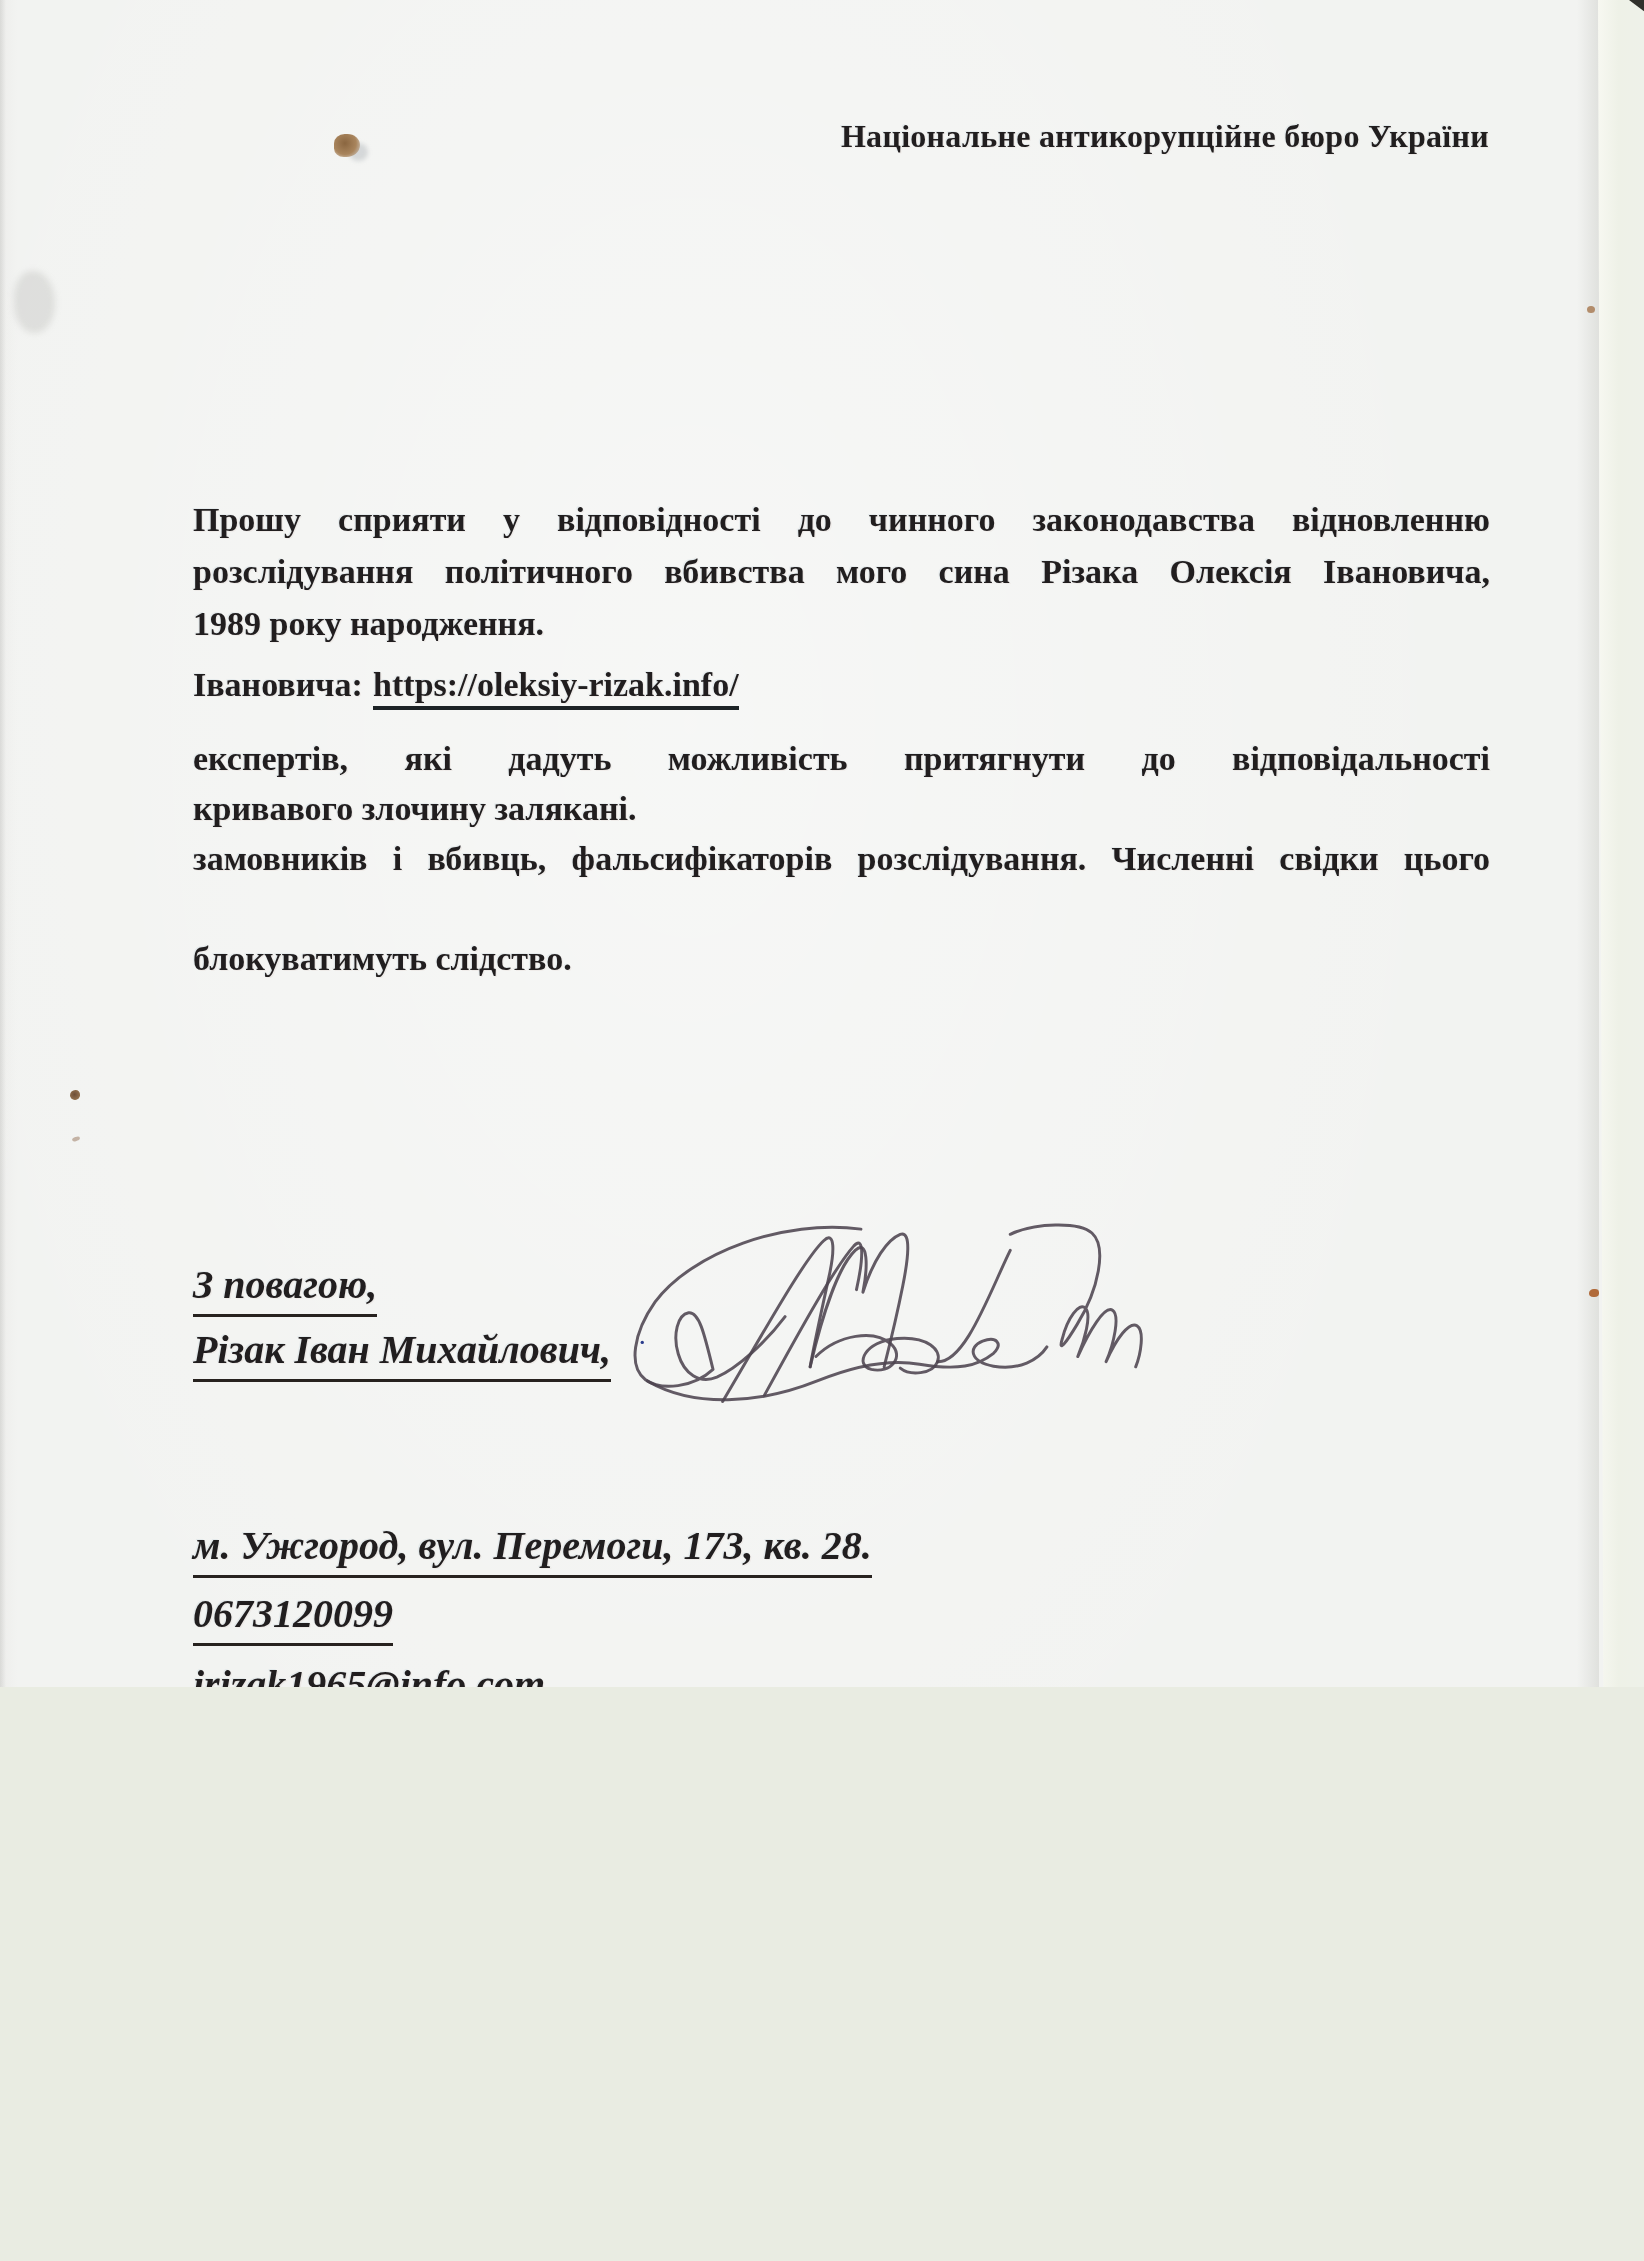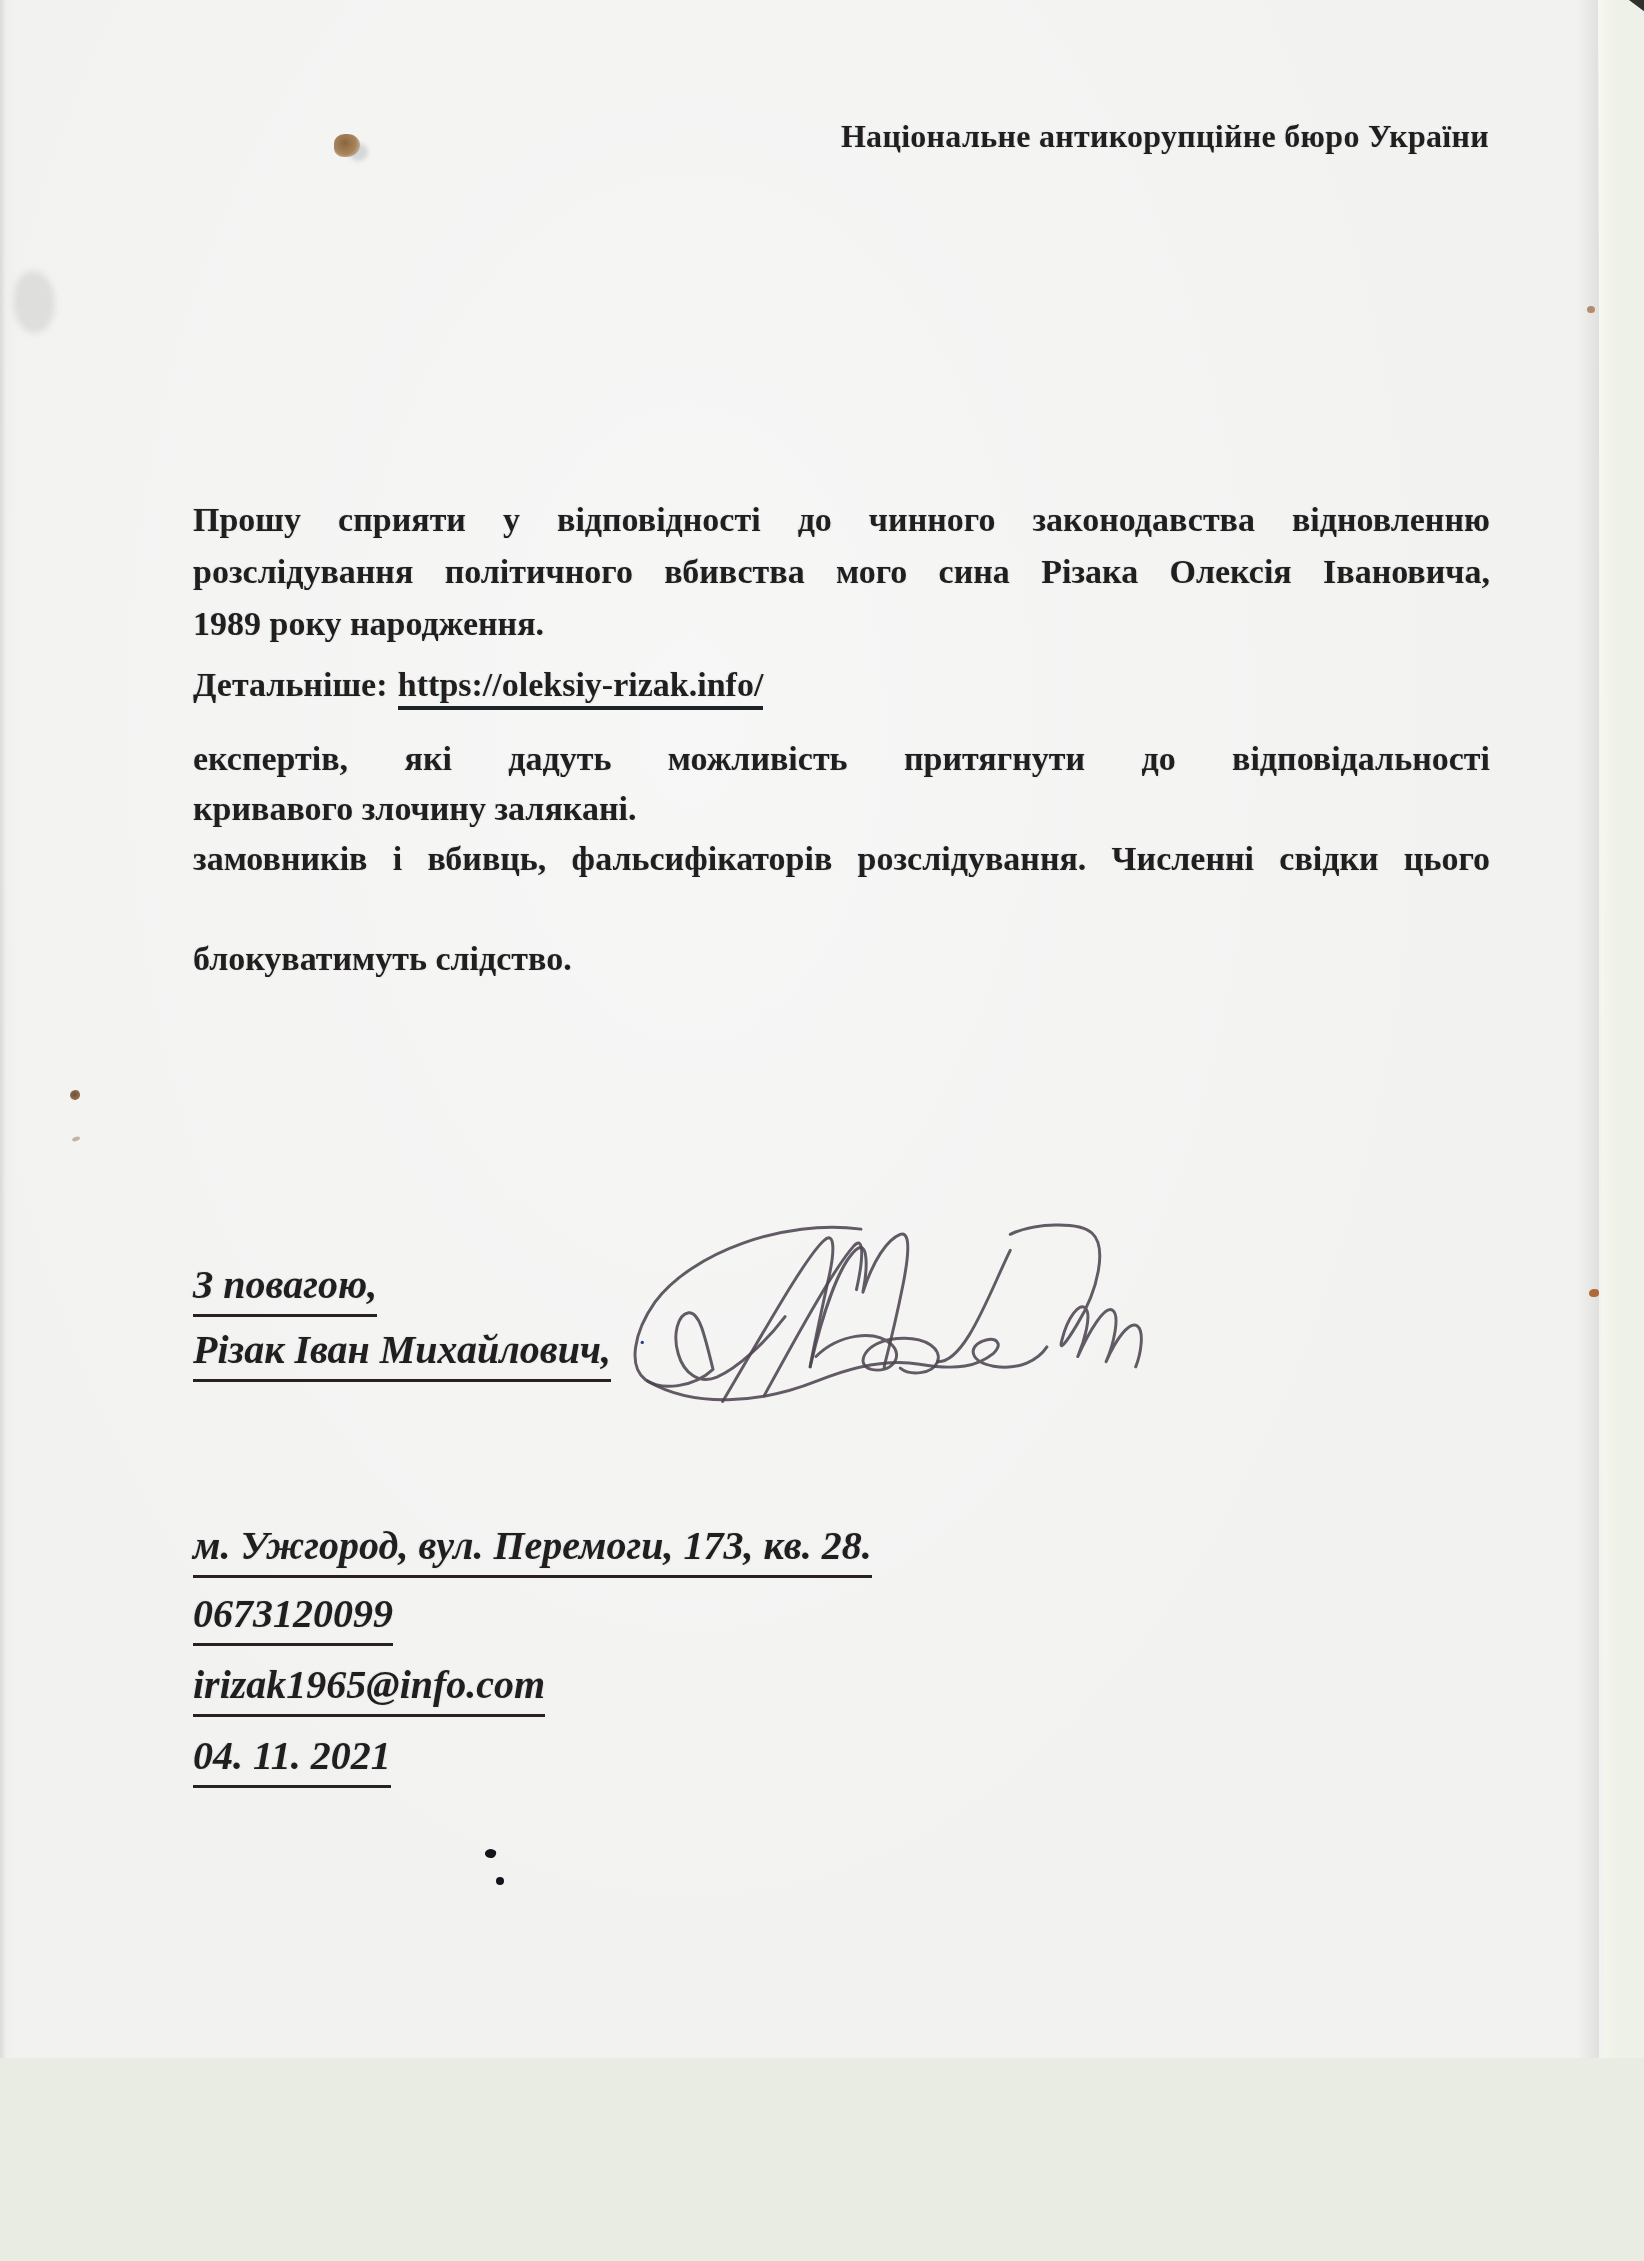--- a/index.html
+++ b/index.html
@@ -1,17 +1,17 @@
 <!DOCTYPE html>
 <html style="font-size:10.3px"><head>
 <meta charset="utf-8">
 <style>
   html,body{margin:0;padding:0;}
   body{width:1644px;height:2261px;background:#e9ece2;}
-  .scan{position:relative;width:1644px;height:2058px;overflow:hidden;
+  .scan{position:relative;width:1644px;height:1687px;overflow:hidden;
         font-family:"Liberation Serif", serif;background:#0ea5e9;}
 
   
   .strip-right{position:absolute;left:1598px;top:0;width:46px;height:2261px;
     background:linear-gradient(90deg,#f7f8f1 0%,#eef1e7 45%,#eef1e9 100%);}
   .strip-bottom{position:absolute;left:0;top:2248px;width:1644px;height:13px;
     background:linear-gradient(180deg,#eaede3,#f0f2ea);}
   .corner-dark{position:absolute;left:1629px;top:0;width:15.5px;height:11.6px;
     background:#30302c;clip-path:polygon(100% 0,100% 100%,0 0);}
 
@@ -104,21 +104,21 @@
   <div class="header ink" data-name="recipient-header">Національне антикорупційне бюро України</div>
 
   <div class="col lh80" style="top:494px" data-name="paragraph-request">
     <div class="bline" data-name="paragraph-request-line">Прошу сприяти у відповідності до чинного законодавства відновленню</div>
     <div class="bline" data-name="paragraph-request-line">розслідування політичного вбивства мого сина Різака Олексія Івановича,</div>
     <div class="bline last" data-name="paragraph-request-line">1989 року народження.</div>
   </div>
   <div class="col ink lh80" style="top:494px;pointer-events:none"></div>
 
   <div class="details ink" data-name="details-line">
-    <span data-name="details-label">Детальніше:</span><span class="url" data-name="details-url-link">https://oleksiy-rizak.info/</span>
+    <span data-name="details-label">Івановича:</span><span class="url" data-name="details-url-link">https://oleksiy-rizak.info/</span>
   </div>
 
   <div class="col lh78 ink" style="top:734px" data-name="paragraph-investigation">
     <div class="bline" data-name="paragraph-investigation-line">експертів, які дадуть можливість притягнути до відповідальності</div>
     <div class="bline last" data-name="paragraph-investigation-line">кривавого злочину залякані.</div>
     <div class="bline" data-name="paragraph-investigation-line">замовників і вбивць, фальсифікаторів розслідування. Численні свідки цього</div>
   </div>
 
   <div class="col lh78 ink" style="top:934px" data-name="paragraph-control">
     <div class="bline last" data-name="paragraph-control-line">блокуватимуть слідство.</div>

